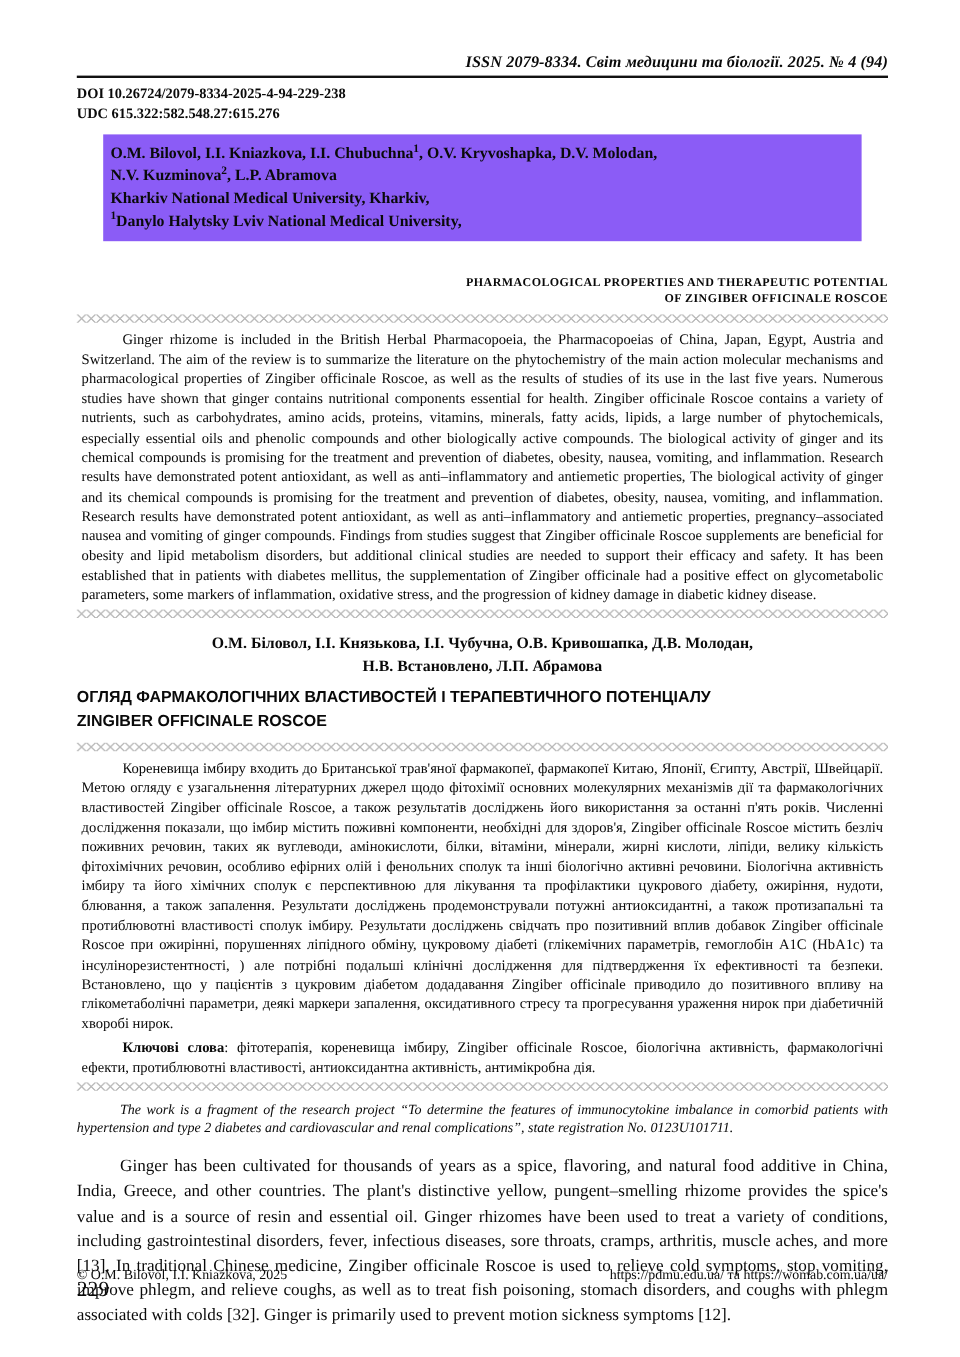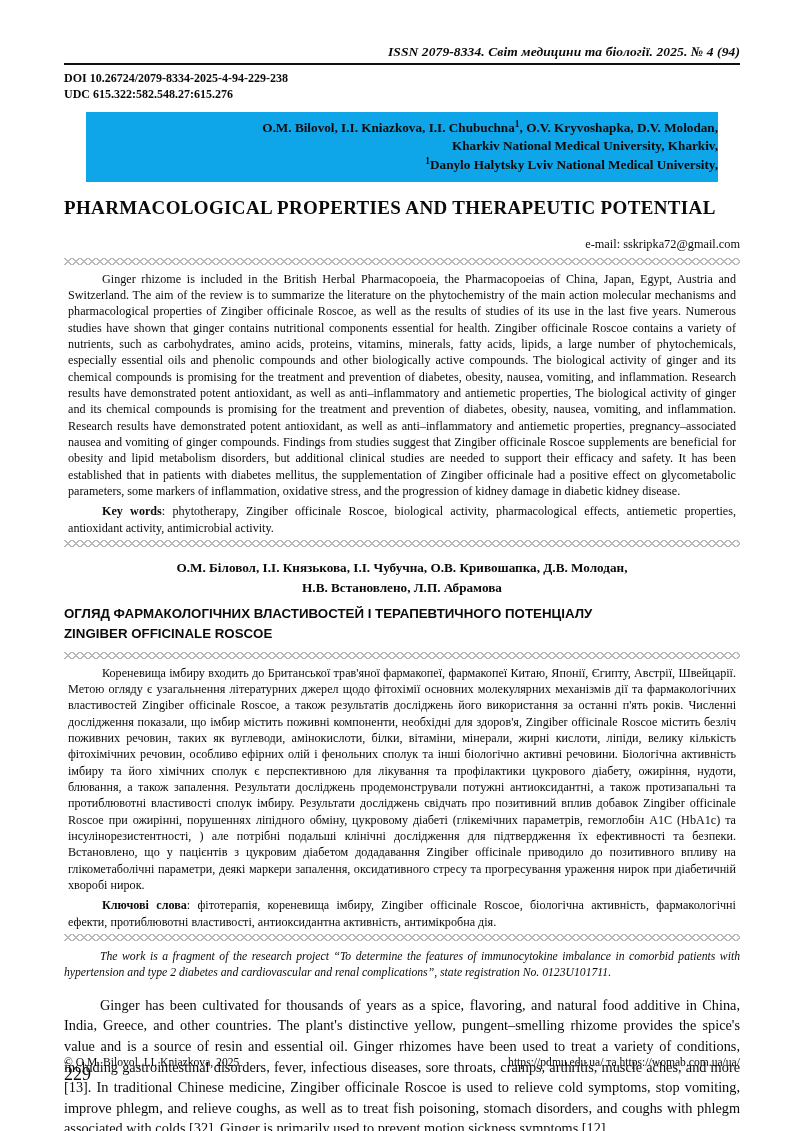--- a/index.html
+++ b/index.html
@@ -50,41 +50,41 @@
   .idblock {
     font-weight: bold;
     font-size: 12px;
     line-height: 1.32;
     margin-bottom: 9px;
   }
   .idblock div { white-space: nowrap; }
 
   
   .authors-band {
-    background: #0ea5e9;
+    background: #8b5cf6;
     width: 632px;
     margin: 0 auto;
     padding: 7px 0 7px 6px;
     box-sizing: border-box;
-    text-align: right;
+    text-align: left;
     font-weight: bold;
     font-size: 13.2px;
     line-height: 1.42;
   }
   .authors-band .ln { display: block; }
   sup { font-size: 0.72em; vertical-align: super; line-height: 0; }
 
   
   .title-en {
-    text-align: left;
-    font-weight: bold;
-    font-size: 19px;
+    text-align: right;
+    font-weight: bold;
+    font-size: 10px;
     line-height: 1.46;
     letter-spacing: 0.35px;
-    margin-top: 12px;
+    margin-top: 28px;
   }
   .title-en .ln { display: block; }
 
   .email {
     text-align: right;
     font-size: 12.3px;
     margin-top: 15px;
     margin-bottom: 6px;
   }
 
@@ -185,35 +185,35 @@
     <div class="runhead">ISSN 2079-8334. Світ медицини та біології. 2025. № 4 (94)</div>
     <div class="runhead-rule"></div>
 
     <div class="idblock">
       <div>DOI 10.26724/2079-8334-2025-4-94-229-238</div>
       <div>UDC 615.322:582.548.27:615.276</div>
     </div>
 
     <div class="authors-band">
       <span class="ln"><span>O.M. Bilovol, I.I. Kniazkova, I.I. Chubuchna</span><sup>1</sup><span>, O.V. Kryvoshapka, D.V. Molodan,</span></span>
+      <span class="ln"><span>N.V. Kuzminova</span><sup>2</sup><span>, L.P. Abramova</span></span>
       <span class="ln">Kharkiv National Medical University, Kharkiv,</span>
       <span class="ln"><sup>1</sup><span>Danylo Halytsky Lviv National Medical University,</span></span>
     </div>
 
     <div class="title-en">
       <span class="ln">PHARMACOLOGICAL PROPERTIES AND THERAPEUTIC POTENTIAL</span>
-    </div>
-
-    <div class="email">e-mail: sskripka72@gmail.com</div>
+      <span class="ln">OF ZINGIBER OFFICINALE ROSCOE</span>
+    </div>
+
 
     <div class="zigzag"></div>
 
     <div class="abstract">
       <p class="ind">Ginger rhizome is included in the British Herbal Pharmacopoeia, the Pharmacopoeias of China, Japan, Egypt, Austria and Switzerland. The aim of the review is to summarize the literature on the phytochemistry of the main action molecular mechanisms and pharmacological properties of Zingiber officinale Roscoe, as well as the results of studies of its use in the last five years. Numerous studies have shown that ginger contains nutritional components essential for health. Zingiber officinale Roscoe contains a variety of nutrients, such as carbohydrates, amino acids, proteins, vitamins, minerals, fatty acids, lipids, a large number of phytochemicals, especially essential oils and phenolic compounds and other biologically active compounds. The biological activity of ginger and its chemical compounds is promising for the treatment and prevention of diabetes, obesity, nausea, vomiting, and inflammation. Research results have demonstrated potent antioxidant, as well as anti–inflammatory and antiemetic properties, The biological activity of ginger and its chemical compounds is promising for the treatment and prevention of diabetes, obesity, nausea, vomiting, and inflammation. Research results have demonstrated potent antioxidant, as well as anti–inflammatory and antiemetic properties, pregnancy–associated nausea and vomiting of ginger compounds. Findings from studies suggest that Zingiber officinale Roscoe supplements are beneficial for obesity and lipid metabolism disorders, but additional clinical studies are needed to support their efficacy and safety. It has been established that in patients with diabetes mellitus, the supplementation of Zingiber officinale had a positive effect on glycometabolic parameters, some markers of inflammation, oxidative stress, and the progression of kidney damage in diabetic kidney disease.</p>
-      <p class="kw"><b>Key words</b><span>: phytotherapy, Zingiber officinale Roscoe, biological activity, pharmacological effects, antiemetic properties, antioxidant activity, antimicrobial activity.</span></p>
     </div>
 
     <div class="zigzag"></div>
 
     <div class="authors-ua">
       <span class="ln">О.М. Біловол, І.І. Князькова, І.І. Чубучна, О.В. Кривошапка, Д.В. Молодан,</span>
       <span class="ln">Н.В. Встановлено, Л.П. Абрамова</span>
     </div>
 
     <div class="title-ua">

